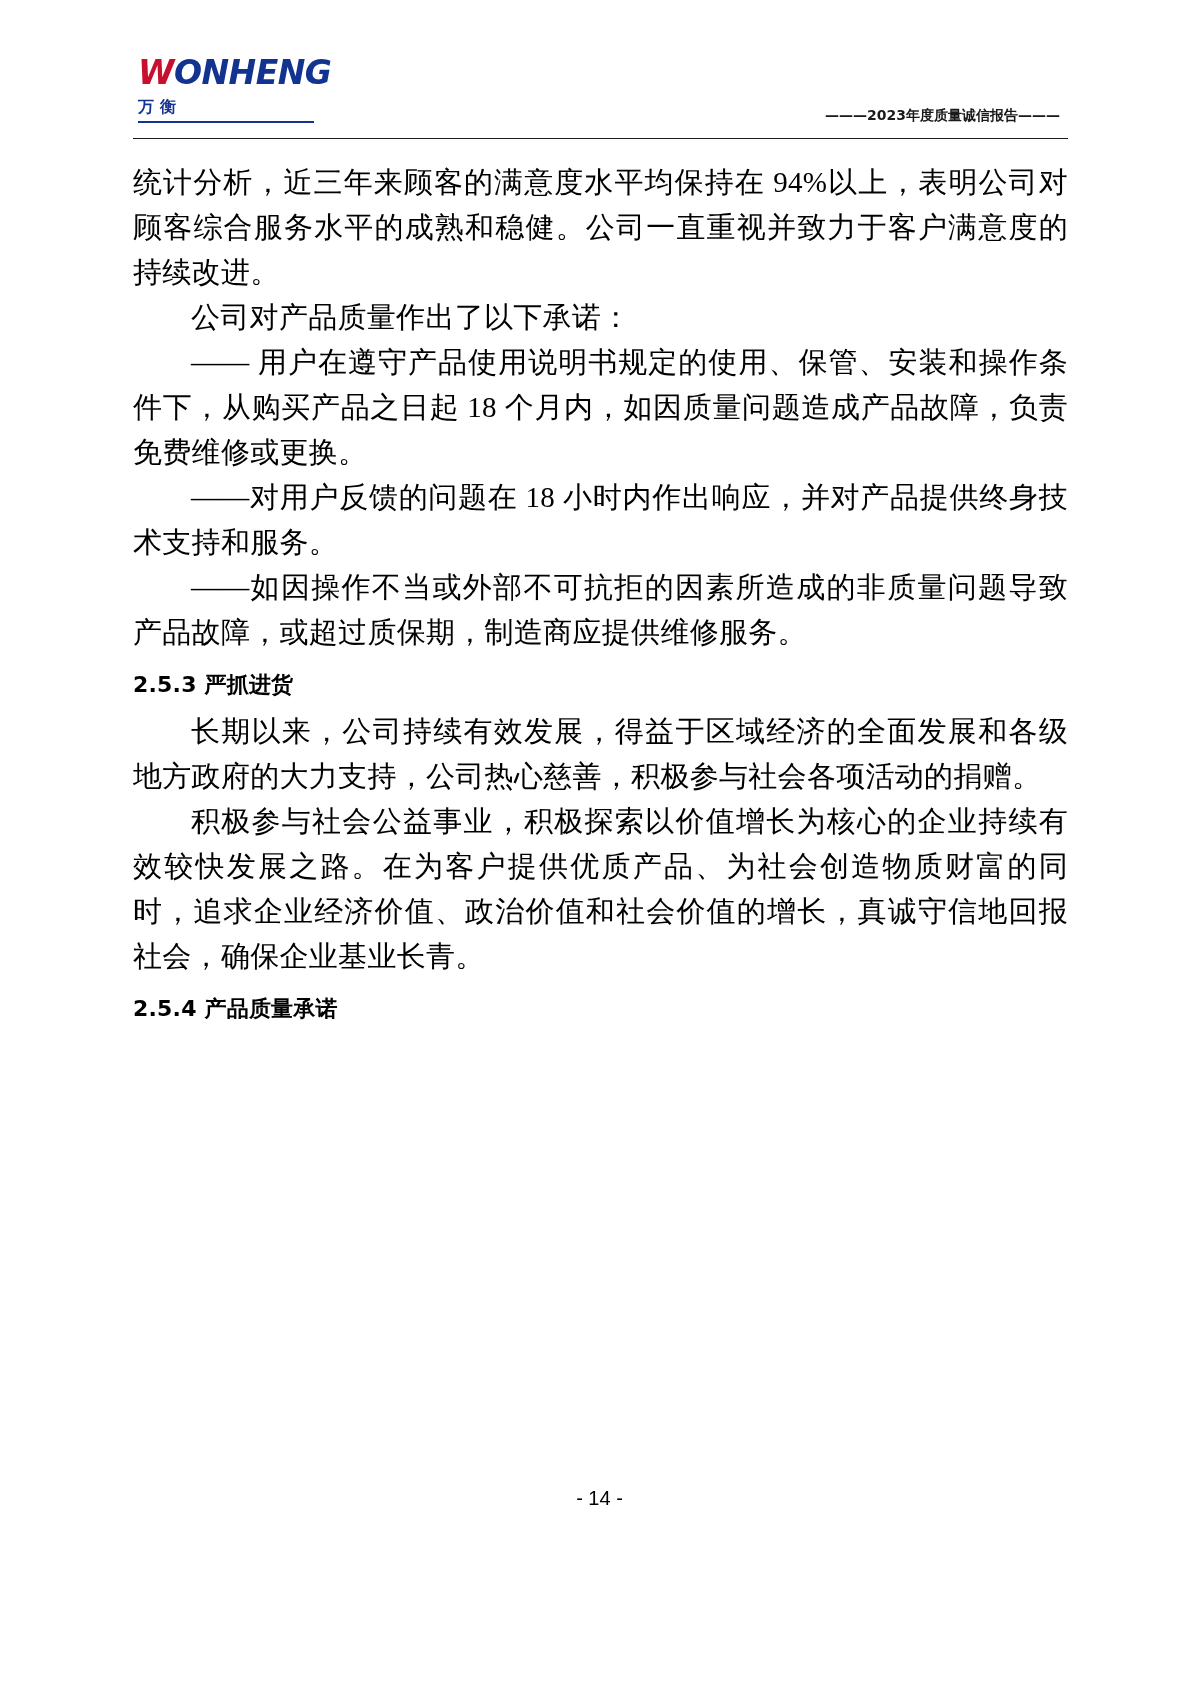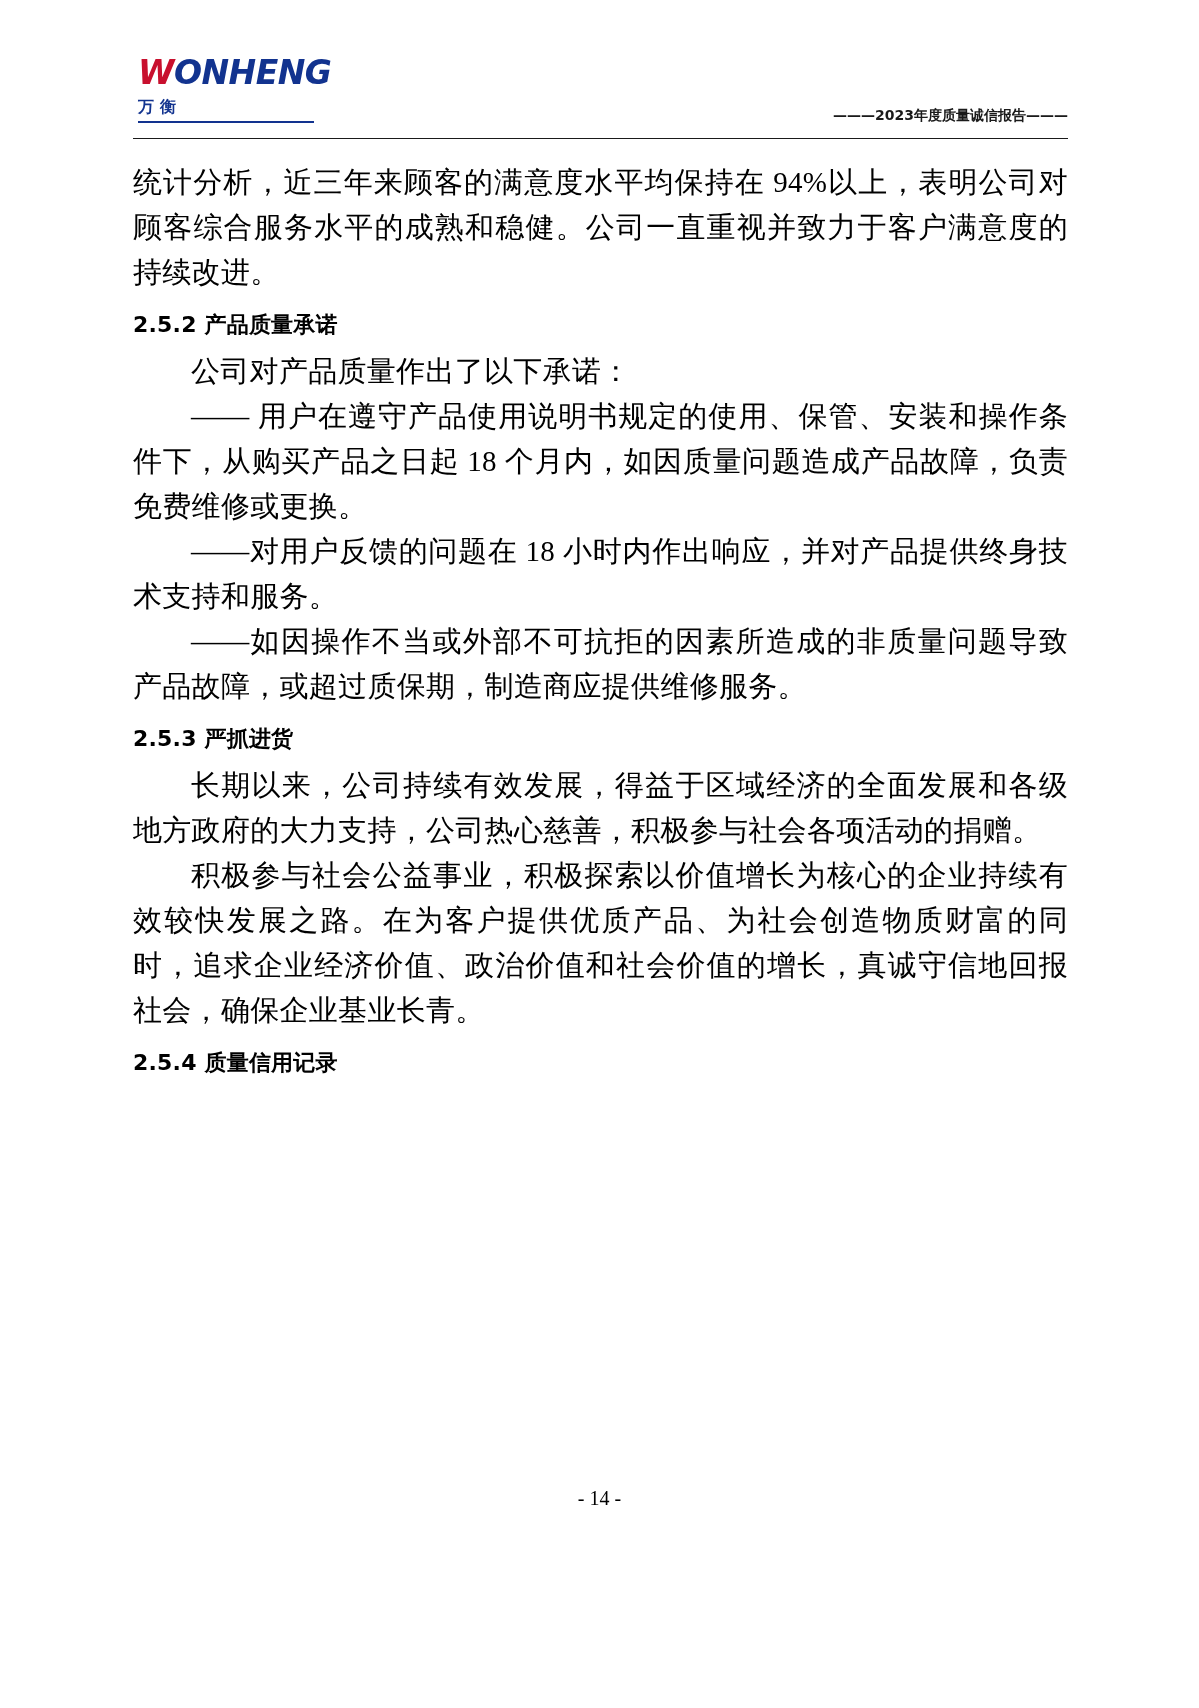--- a/index.html
+++ b/index.html
@@ -62,21 +62,21 @@
   .logo-underline {
     position: absolute;
     left: 0px;
     top: 66px;
     width: 176px;
     height: 0;
     border-top: 2px solid #12338f;
   }
   .header-right {
     position: absolute;
-    right: 0px;
+    right: 8px;
     top: 52px;
     font-family: "DejaVu Sans", sans-serif;
     font-weight: bold;
     font-size: 14px;
     color: #1a1a1a;
     white-space: nowrap;
     letter-spacing: 0px;
   }
   .header-rule {
     position: absolute;
@@ -114,21 +114,21 @@
   }
 
   
   .footer {
     position: absolute;
     left: 0;
     top: 1487px;
     width: 1199px;
     text-align: center;
     font-size: 20px;
-    font-family: Liberation Serif, serif;
+    font-family: Liberation Sans, sans-serif;
     color: #000;
   }
 </style>
 </head>
 <body>
 
 <div class="page">
 
   <div class="header">
     <div class="logo-block">
@@ -137,37 +137,36 @@
       <div class="logo-underline"></div>
     </div>
     <div class="header-right">———2023年度质量诚信报告———</div>
   </div>
   <div class="header-rule"></div>
 
   <div class="content">
 
     <p class="para">统计分析，近三年来顾客的满意度水平均保持在 94%以上，表明公司对顾客综合服务水平的成熟和稳健。公司一直重视并致力于客户满意度的持续改进。</p>
 
-    <h3 class="heading">2.5.2 产品质量承诺</h3>
 
     <p class="para indent">公司对产品质量作出了以下承诺：</p>
 
     <p class="para indent">—— 用户在遵守产品使用说明书规定的使用、保管、安装和操作条件下，从购买产品之日起 18 个月内，如因质量问题造成产品故障，负责免费维修或更换。</p>
 
     <p class="para indent">——对用户反馈的问题在 18 小时内作出响应，并对产品提供终身技术支持和服务。</p>
 
     <p class="para indent">——如因操作不当或外部不可抗拒的因素所造成的非质量问题导致产品故障，或超过质保期，制造商应提供维修服务。</p>
 
     <h3 class="heading">2.5.3 严抓进货</h3>
 
     <p class="para indent">长期以来，公司持续有效发展，得益于区域经济的全面发展和各级地方政府的大力支持，公司热心慈善，积极参与社会各项活动的捐赠。</p>
 
     <p class="para indent">积极参与社会公益事业，积极探索以价值增长为核心的企业持续有效较快发展之路。在为客户提供优质产品、为社会创造物质财富的同时，追求企业经济价值、政治价值和社会价值的增长，真诚守信地回报社会，确保企业基业长青。</p>
 
-    <h3 class="heading">2.5.4 质量信用记录</h3>
+    <h3 class="heading">2.5.4 产品质量承诺</h3>
 
 
   </div>
 
   <div class="footer">
     <span>- 14 -</span>
   </div>
 
 </div>
 

